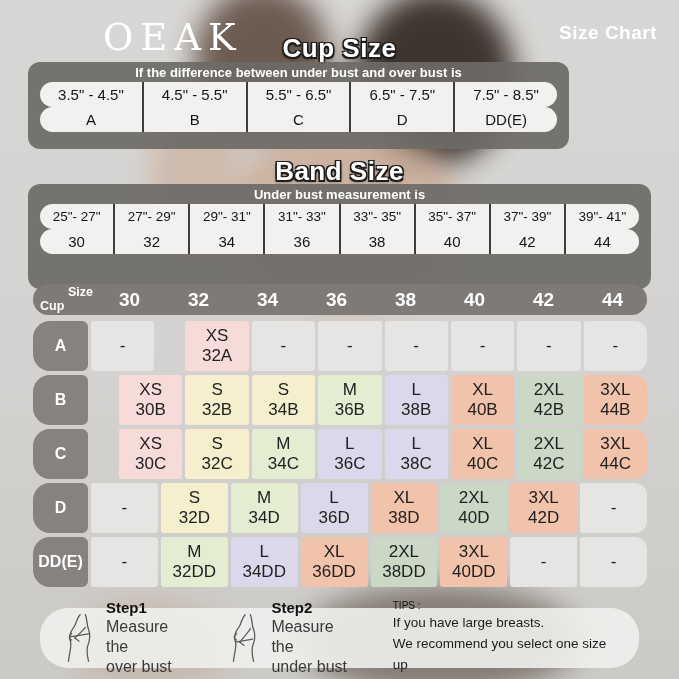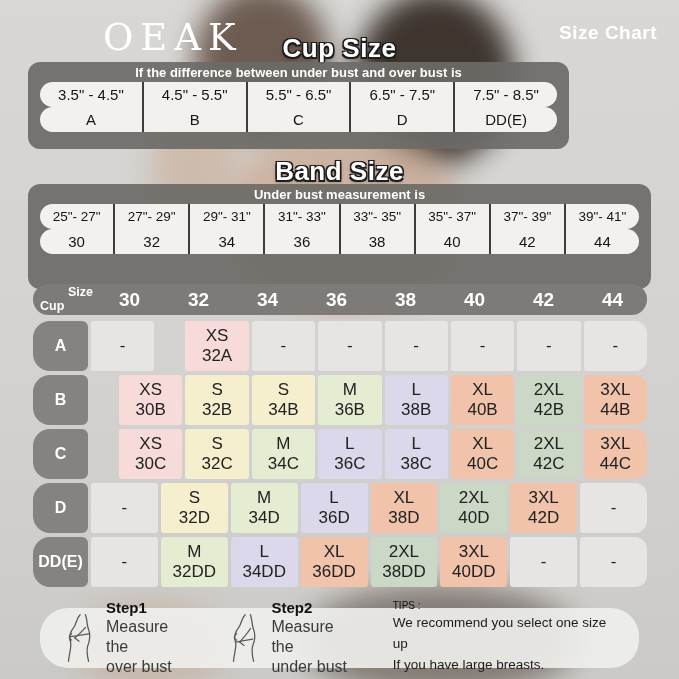--- a/index.html
+++ b/index.html
@@ -331,18 +331,18 @@
         <path d="M14 27 L 18 30"></path>
       </svg>
       <div class="stext">
         <div class="st">Step2</div>
         <div class="sl">Measure the</div>
         <div class="sl">under bust</div>
       </div>
     </div>
     <div class="tips">
       <div class="st">TIPS :</div>
+      <div class="sl">If you have large breasts.</div>
       <div class="sl">We recommend you select one size up</div>
-      <div class="sl">If you have large breasts.</div>
     </div>
   </div>
 
 </div>
 
 </body></html>

